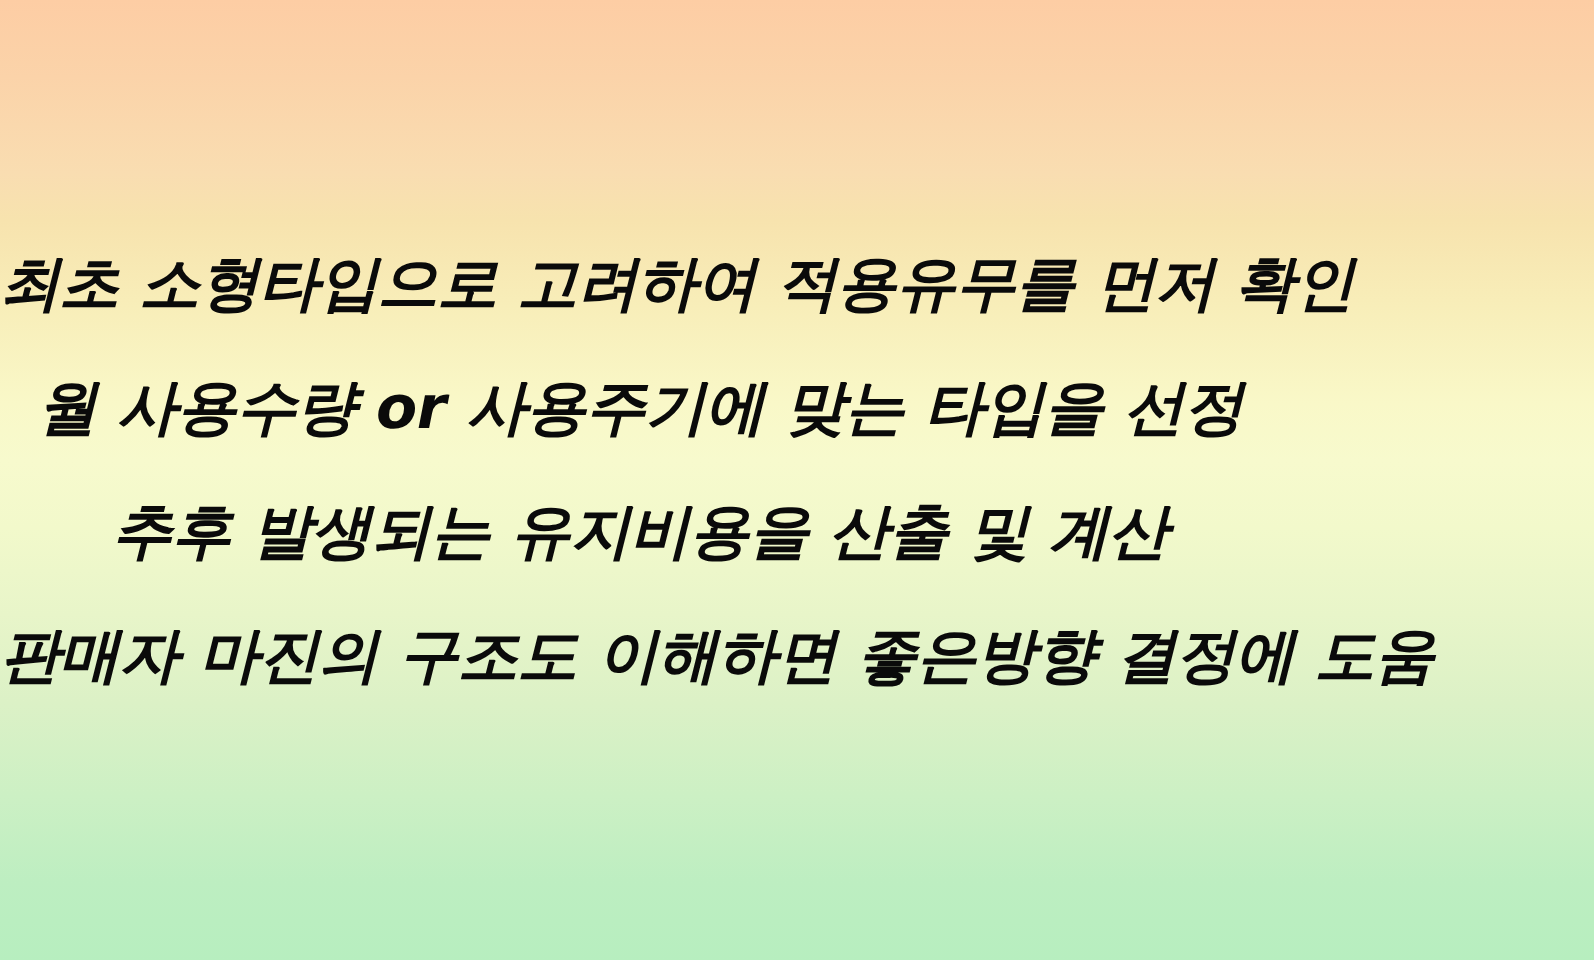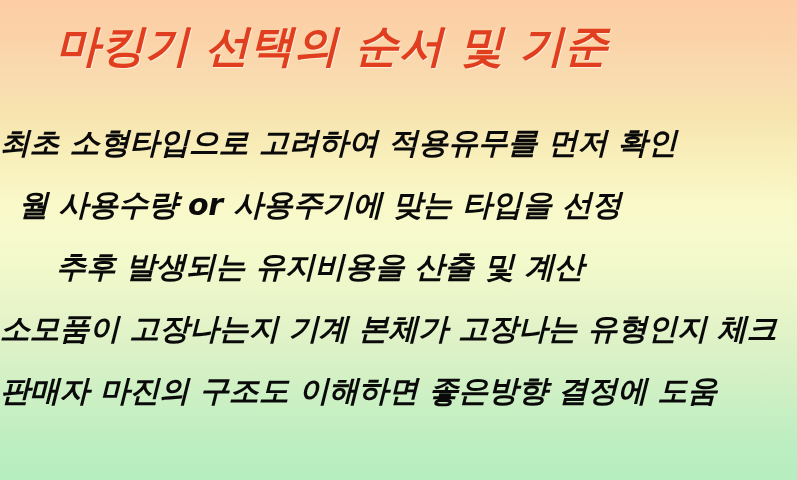--- a/index.html
+++ b/index.html
@@ -76,23 +76,21 @@
   .body-line.line-2 { padding-right: 18px; }
   .body-line.line-3 { padding-right: 56px; }
   .body-line.line-4 { padding-right: 0px; }
   .body-line.line-5 { padding-right: 0px; }
 </style>
 </head>
 <body>
 
 <div class="slide">
 
-  <div class="slide-title">마킹기 선택의 순서 및 기준</div>
 
   <div class="body-lines">
     <div class="body-line line-1">최초 소형타입으로 고려하여 적용유무를 먼저 확인</div>
     <div class="body-line line-2">월 사용수량 or 사용주기에 맞는 타입을 선정</div>
     <div class="body-line line-3">추후 발생되는 유지비용을 산출 및 계산</div>
-    <div class="body-line line-4">소모품이 고장나는지 기계 본체가 고장나는 유형인지 체크</div>
     <div class="body-line line-5">판매자 마진의 구조도 이해하면 좋은방향 결정에 도움</div>
   </div>
 
 </div>
 
 </body></html>

